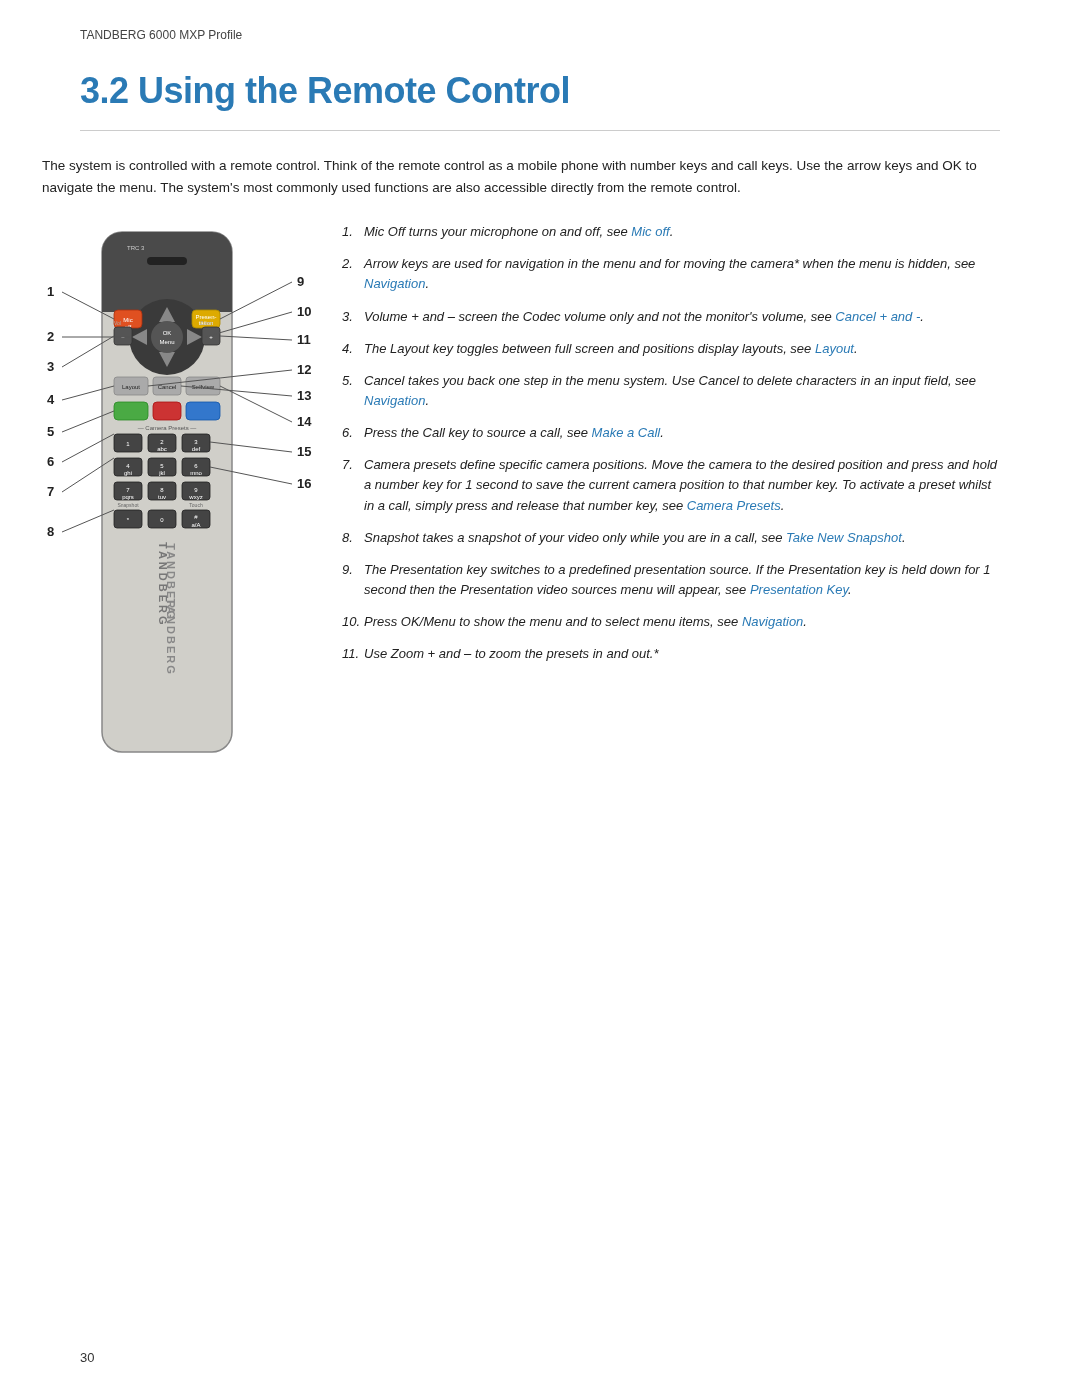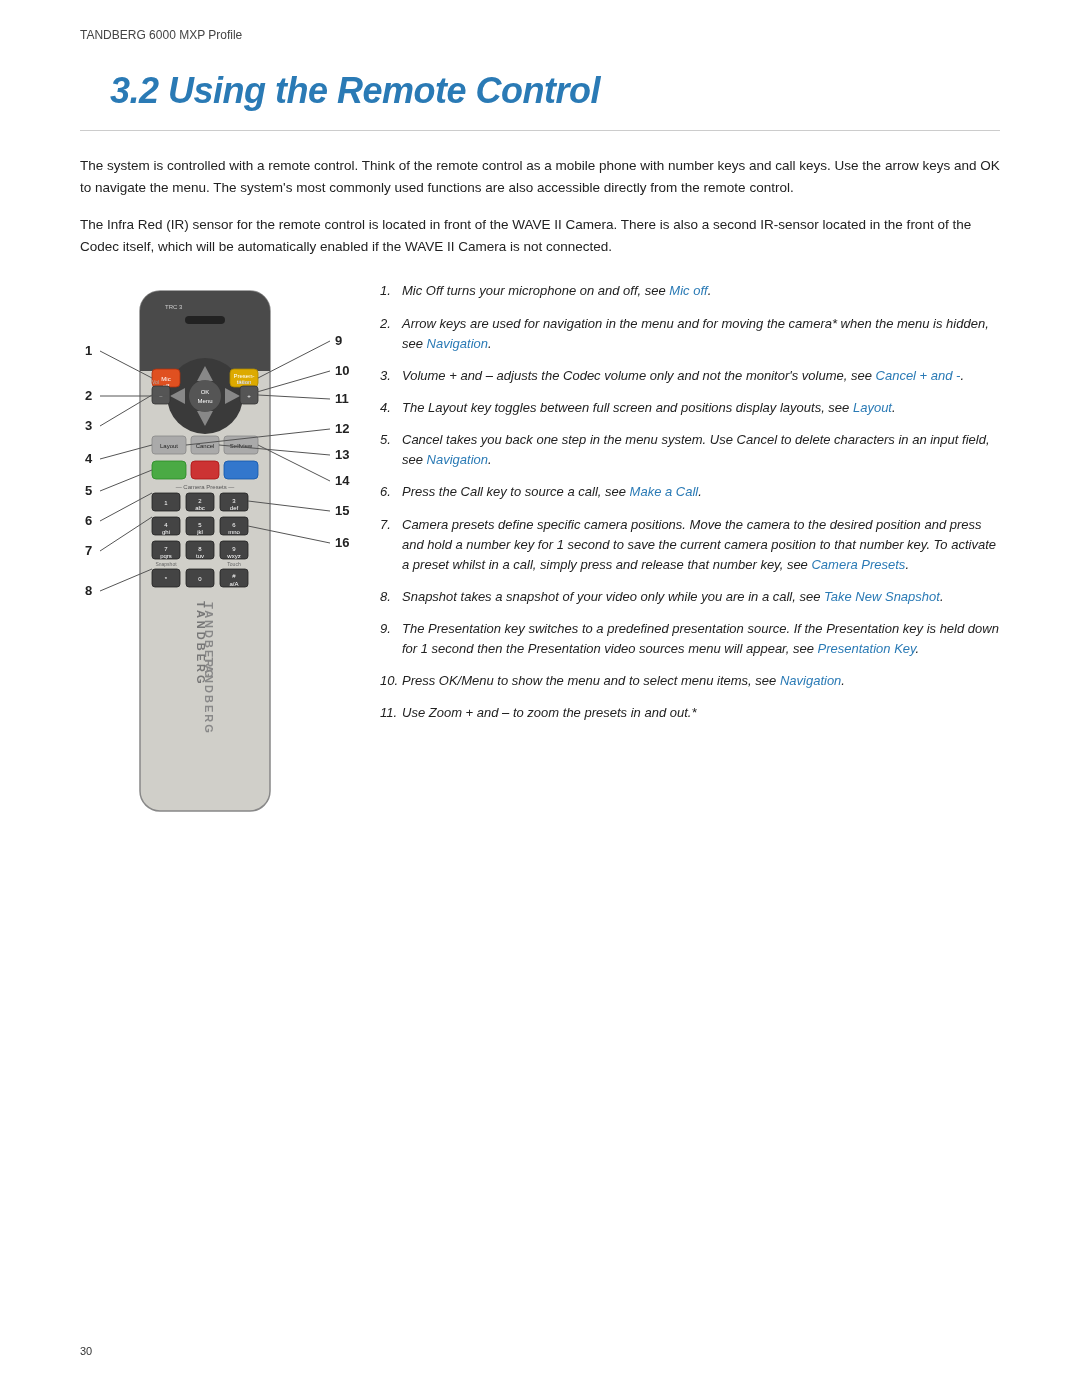--- a/index.html
+++ b/index.html
@@ -11,36 +11,35 @@
       font-size: 14px;
       color: #222222;
       position: relative;
     }
     .header {
       padding: 28px 80px 10px 80px;
       font-size: 12px;
       color: #444;
     }
     .page-title-section {
-      padding: 18px 80px 18px 110px;
-      font-style: italic;
+      padding: 18px 80px 18px 80px;
     }
     .page-title {
       font-size: 36px;
       font-weight: bold;
       color: #2a7ab5;
       letter-spacing: -0.5px;
     }
     .divider {
       border: none;
       border-top: 1px solid #cccccc;
       margin: 0 80px;
     }
     .content-area {
-      padding: 24px 80px 30px 80px;
+      padding: 24px 80px 30px 42px;
     }
     .intro-text {
       font-size: 13.5px;
       line-height: 1.6;
       color: #222;
       margin-bottom: 16px;
     }
     .main-body {
       display: flex;
       flex-direction: row;
@@ -116,42 +115,41 @@
       left: 0;
       top: 0;
       font-weight: normal;
     }
     a.inline-link {
       color: #2a7ab5;
       text-decoration: none;
     }
     .page-number {
       position: absolute;
-      bottom: 40px;
+      bottom: 32px;
       left: 80px;
-      font-size: 11px;
+      font-size: 13px;
       color: #333;
     }
   </style>
 </head>
 <body>
 
 <div class="header">
   <span>TANDBERG 6000 MXP Profile</span>
 </div>
 
 <div class="page-title-section">
   <h1 class="page-title">3.2 Using the Remote Control</h1>
 </div>
 
 <hr class="divider">
 
 <div class="content-area">
   <p class="intro-text">The system is controlled with a remote control. Think of the remote control as a mobile phone with number keys and call keys. Use the arrow keys and OK to navigate the menu. The system's most commonly used functions are also accessible directly from the remote control.</p>
-  <p class="intro-text">The Infra Red (IR) sensor for the remote control is located in front of the WAVE II Camera. There is also a second IR-sensor located in the front of the Codec itself, which will be automatically enabled if the WAVE II Camera is not connected.</p>
 
   <div class="main-body">
 
     <div class="remote-image-col">
       <div class="remote-svg-wrapper">
         <svg width="420" height="700" viewBox="0 0 420 700" xmlns="http://www.w3.org/2000/svg">
 
           <rect x="60" y="10" width="130" height="520" rx="20" ry="20" class="remote-body"></rect>
 
           <rect x="60" y="10" width="130" height="80" rx="20" ry="20" class="remote-top-dark"></rect>
@@ -308,21 +306,21 @@
 
     <div class="list-col">
       <ol class="numbered-list">
         <li>
           <span>Mic Off turns your microphone on and off, see </span><a class="inline-link" href="#mic-off">Mic off</a><span>.</span>
         </li>
         <li>
           <span>Arrow keys are used for navigation in the menu and for moving the camera* when the menu is hidden, see </span><a class="inline-link" href="#navigation">Navigation</a><span>.</span>
         </li>
         <li>
-          <span>Volume + and – adjusts the Codec volume only and not the monitor's volume, see </span><a class="inline-link" href="#volume">Cancel + and -</a><span>.</span>
+          <span>Volume + and – screen the Codec volume only and not the monitor's volume, see </span><a class="inline-link" href="#volume">Cancel + and -</a><span>.</span>
         </li>
         <li>
           <span>The Layout key toggles between full screen and positions display layouts, see </span><a class="inline-link" href="#layout">Layout</a><span>.</span>
         </li>
         <li>
           <span>Cancel takes you back one step in the menu system. Use Cancel to delete characters in an input field, see </span><a class="inline-link" href="#navigation">Navigation</a><span>.</span>
         </li>
         <li>
           <span>Press the Call key to source a call, see </span><a class="inline-link" href="#make-a-call">Make a Call</a><span>.</span>
         </li>

